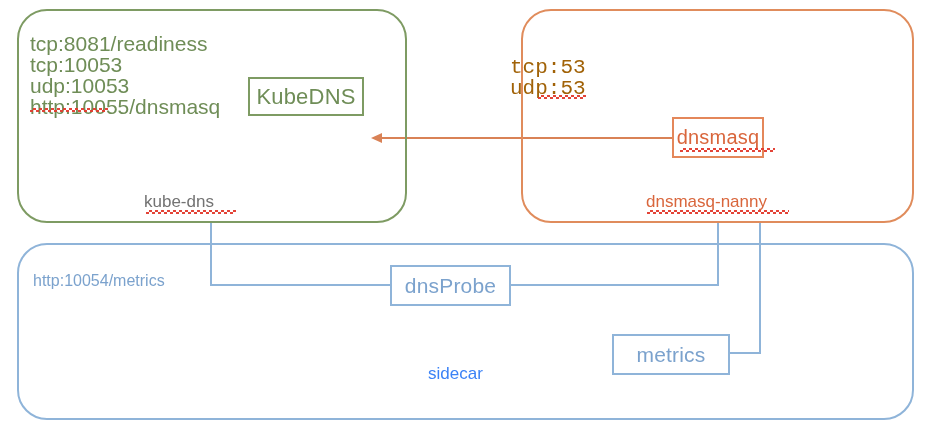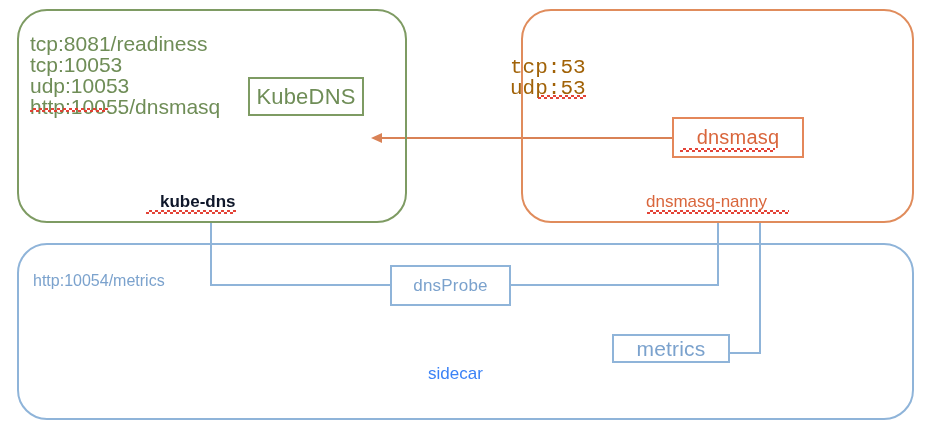--- a/index.html
+++ b/index.html
@@ -51,43 +51,43 @@
     font-size: 22px;
     letter-spacing: 0.2px;
     white-space: nowrap;
   }
   .svcbox.green { border-color: #7e9b63; color: #6f8d57; }
   .svcbox.orange { border-color: #e4875a; color: #d9663c; }
   .svcbox.blue  { border-color: #8fb4d9; color: #7ba2cd; }
 
   #box-kubedns { left: 248px; top: 57px; width: 116px; height: 39px; margin-top: 20px; }
   #box-skydns  { left: 248px; top: 117px; width: 124px; height: 41px; }
-  #box-dnsmasq { left: 672px; top: 117px; width: 132px; height: 41px; font-size: 20px; }
-  #box-dnsprobe{ left: 390px; top: 265px; width: 121px; height: 41px; font-size: 17px; }
-  #box-metrics { left: 612px; top: 334px; width: 118px; height: 29px; font-size: 21px; }
+  #box-dnsmasq { left: 672px; top: 117px; width: 92px; height: 41px; font-size: 20px; }
+  #box-dnsprobe{ left: 390px; top: 265px; width: 121px; height: 41px; font-size: 21px; }
+  #box-metrics { left: 612px; top: 334px; width: 118px; height: 41px; font-size: 21px; }
 
   
   .ports {
     position: absolute;
     font-size: 21px;
     line-height: 21px;
     white-space: nowrap;
   }
   .ports .line { display: block; }
   #ports-kube-dns { left: 30px; top: 33px; color: #6f8d57; }
   #ports-dnsmasq  { left: 510px; top: 57px; color: #a16207; font-family: Liberation Mono, monospace; }
   #ports-sidecar  { left: 33px; top: 270px; color: #7ba2cd; font-size: 16px; }
 
   
   .podname {
     position: absolute;
     font-size: 17px;
     white-space: nowrap;
   }
-  #name-kube-dns { left: 160px; top: 192px; color: #0f172a; font-weight: bold; }
+  #name-kube-dns { left: 144px; top: 192px; color: #737373; }
   #name-dnsmasq-nanny { left: 646px; top: 192px; color: #d9663c; }
   #name-sidecar  { left: 428px; top: 364px; color: #3b82f6; }
 
   
   .squiggle {
     position: absolute;
     height: 4px;
     background-image:
       radial-gradient(circle at 1.5px 3px, #e23b2e 1.2px, transparent 1.4px),
       radial-gradient(circle at 4.5px 1px, #e23b2e 1.2px, transparent 1.4px);

